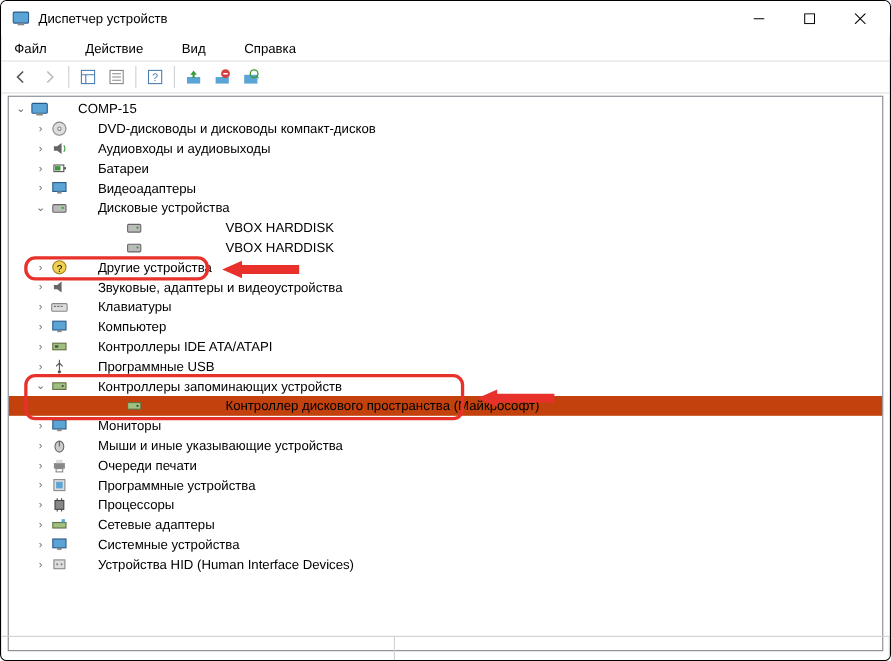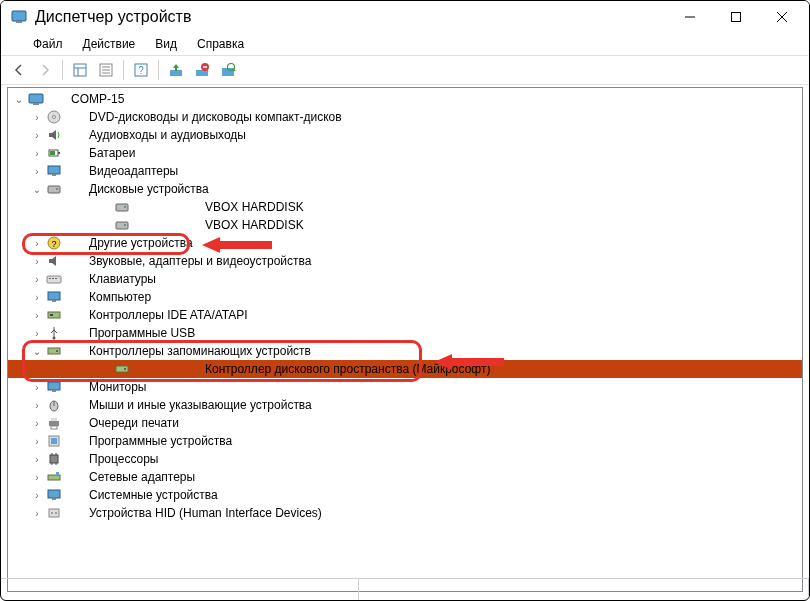--- a/index.html
+++ b/index.html
@@ -15,31 +15,31 @@
   position: relative;
 }
 .titlebar {
   height: 32px;
   display: flex;
   align-items: center;
   padding: 0 4px;
   background: #fff;
 }
 .titlebar .app-icon { width: 16px; height: 16px; margin: 0 8px 0 6px; }
-.titlebar .title { flex: 1; font-size: 16px; }
+.titlebar .title { flex: 1; font-size: 12px; }
 .win-controls { display: flex; }
 .win-btn {
   width: 46px; height: 30px;
   display: flex; align-items: center; justify-content: center;
   font-size: 12px; color: #000;
 }
 .menubar {
-  display: flex; gap: 4px;
+  display: flex; gap: 19px;
   padding: 0 4px;
-  height: 22px; align-items: center; margin-left: 20px;
+  height: 22px; align-items: center;
 }
 .menu-item { padding: 2px 8px; font-size: 12px; }
 .toolbar {
   display: flex; align-items: center;
   height: 30px; padding: 2px 6px;
   border-top: 1px solid #e0e0e0;
   border-bottom: 1px solid #e0e0e0;
   gap: 2px;
 }
 .tool-btn {

